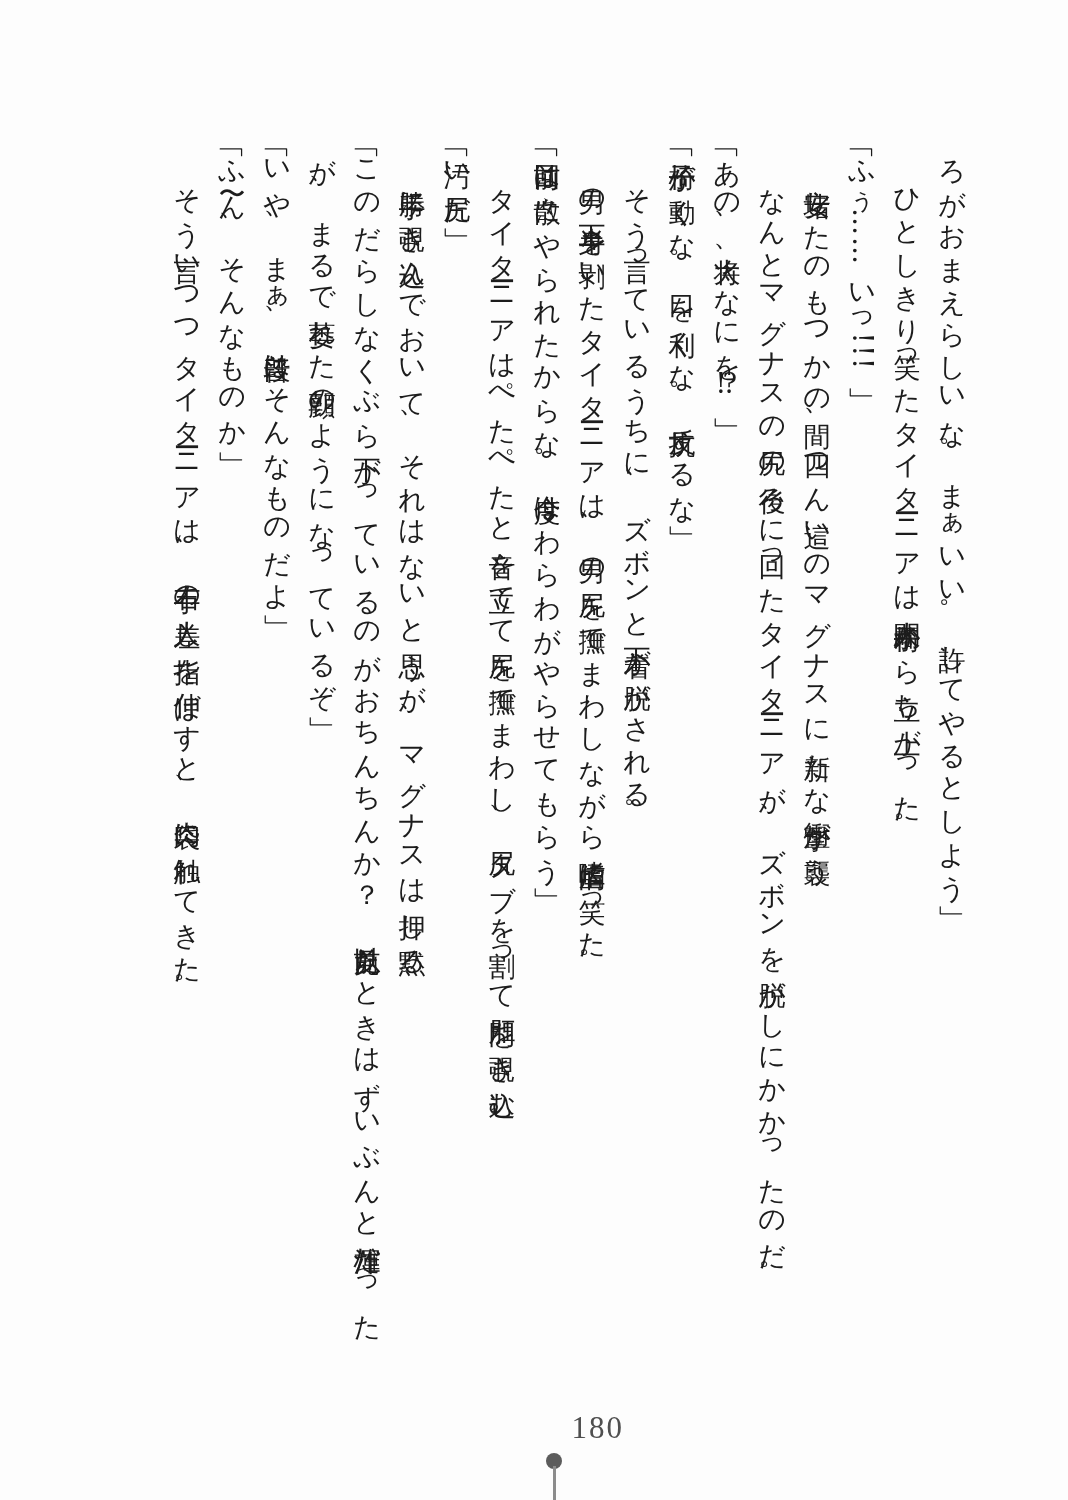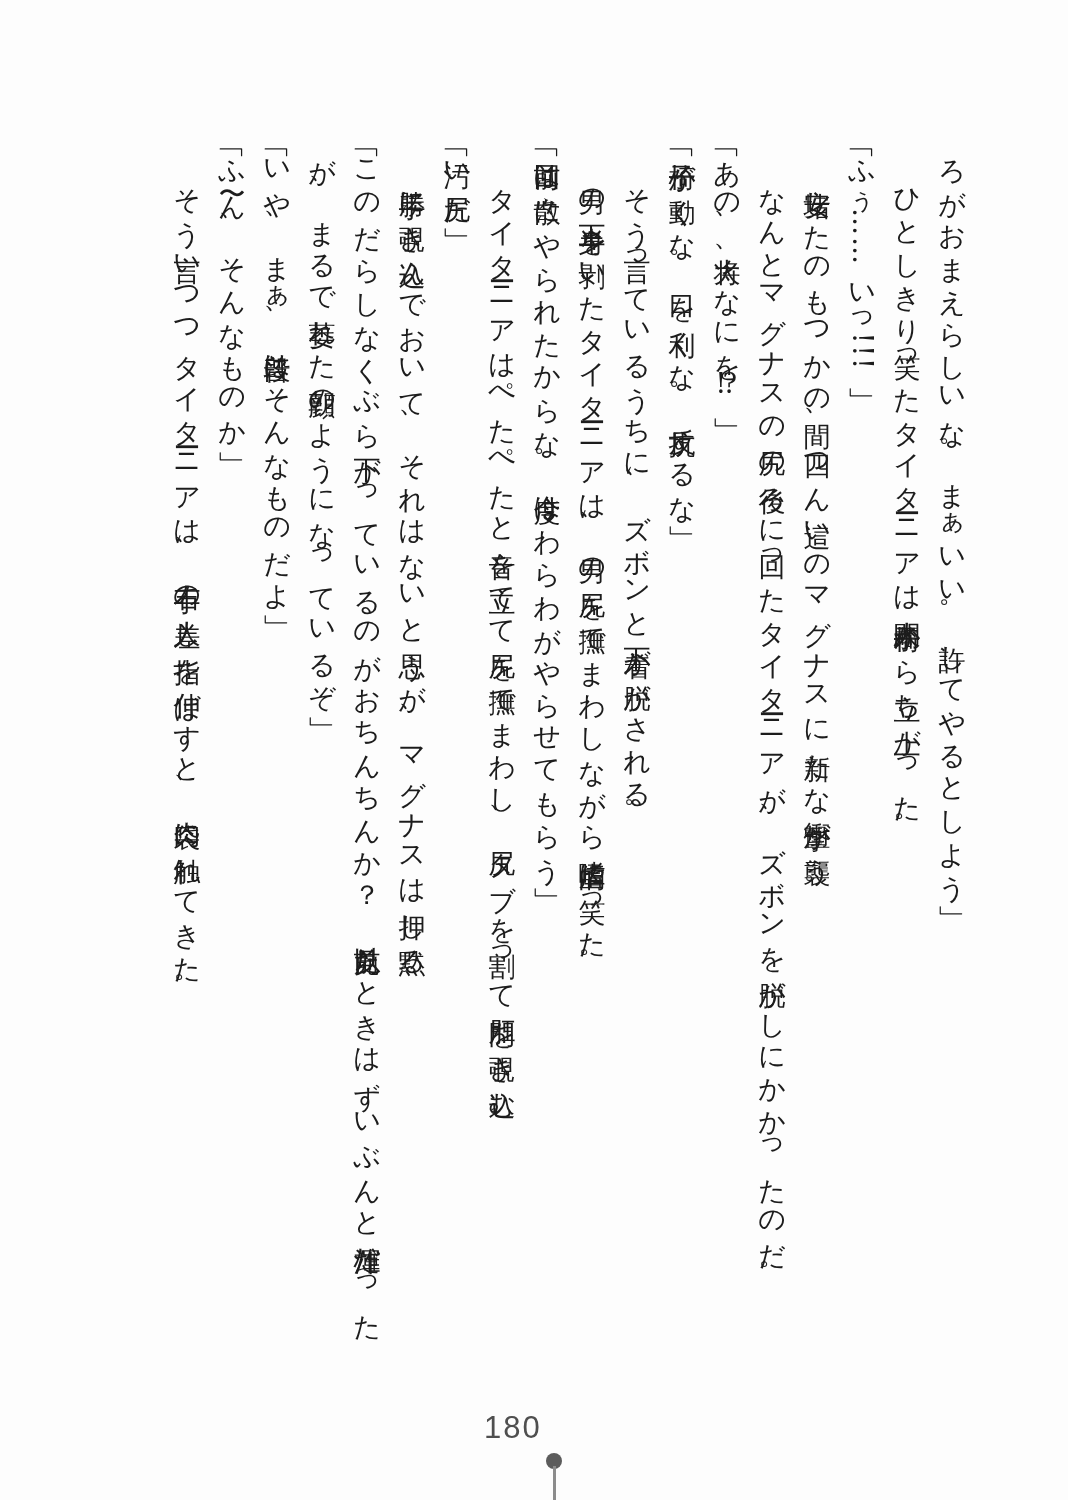--- a/index.html
+++ b/index.html
@@ -31,22 +31,22 @@
   }
   .text-block p {
     margin: 0;
     padding: 0;
   }
   .page-number {
     position: absolute;
     left: 484px;
     bottom: 54px;
     width: 140px;
-    text-align: left;
-    font-family: Liberation Sans, sans-serif;
+    text-align: right;
+    font-family: Liberation Serif, serif;
     font-size: 31px;
     letter-spacing: 2px;
     color: #4f4f4f;
   }
   .footer-dot {
     position: absolute;
     left: 546px;
     bottom: 31px;
     width: 16px;
     height: 16px;

